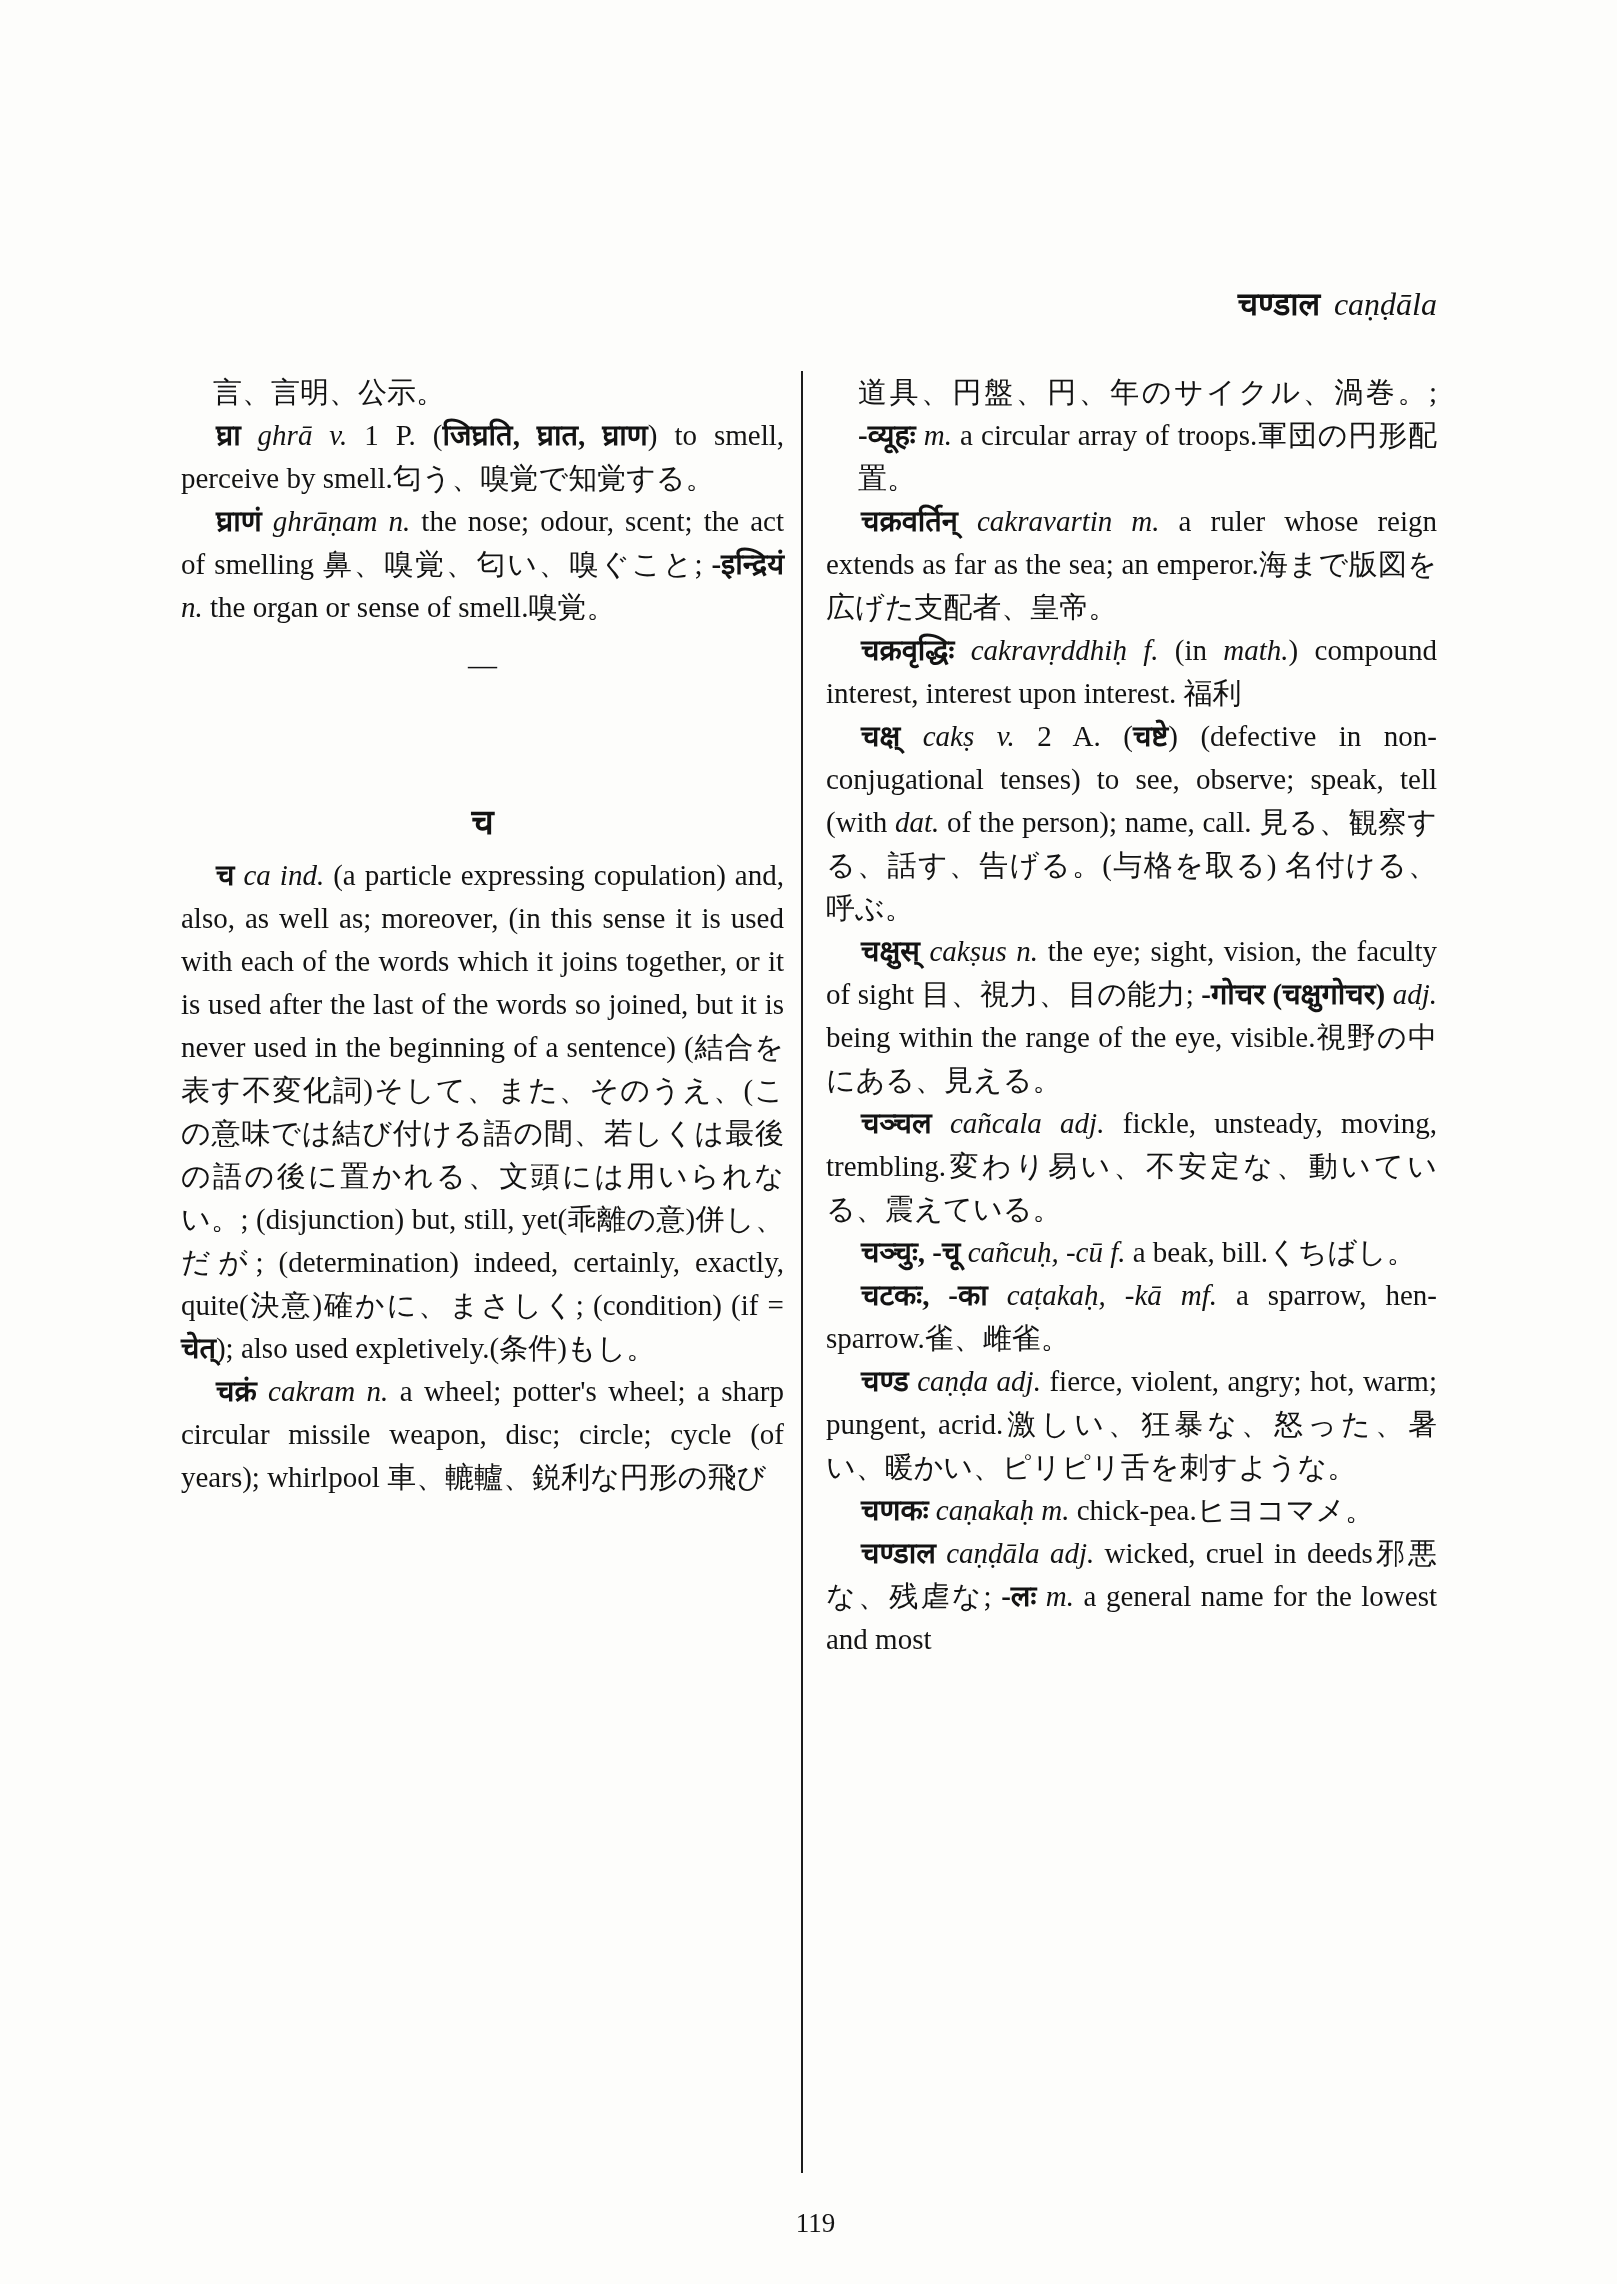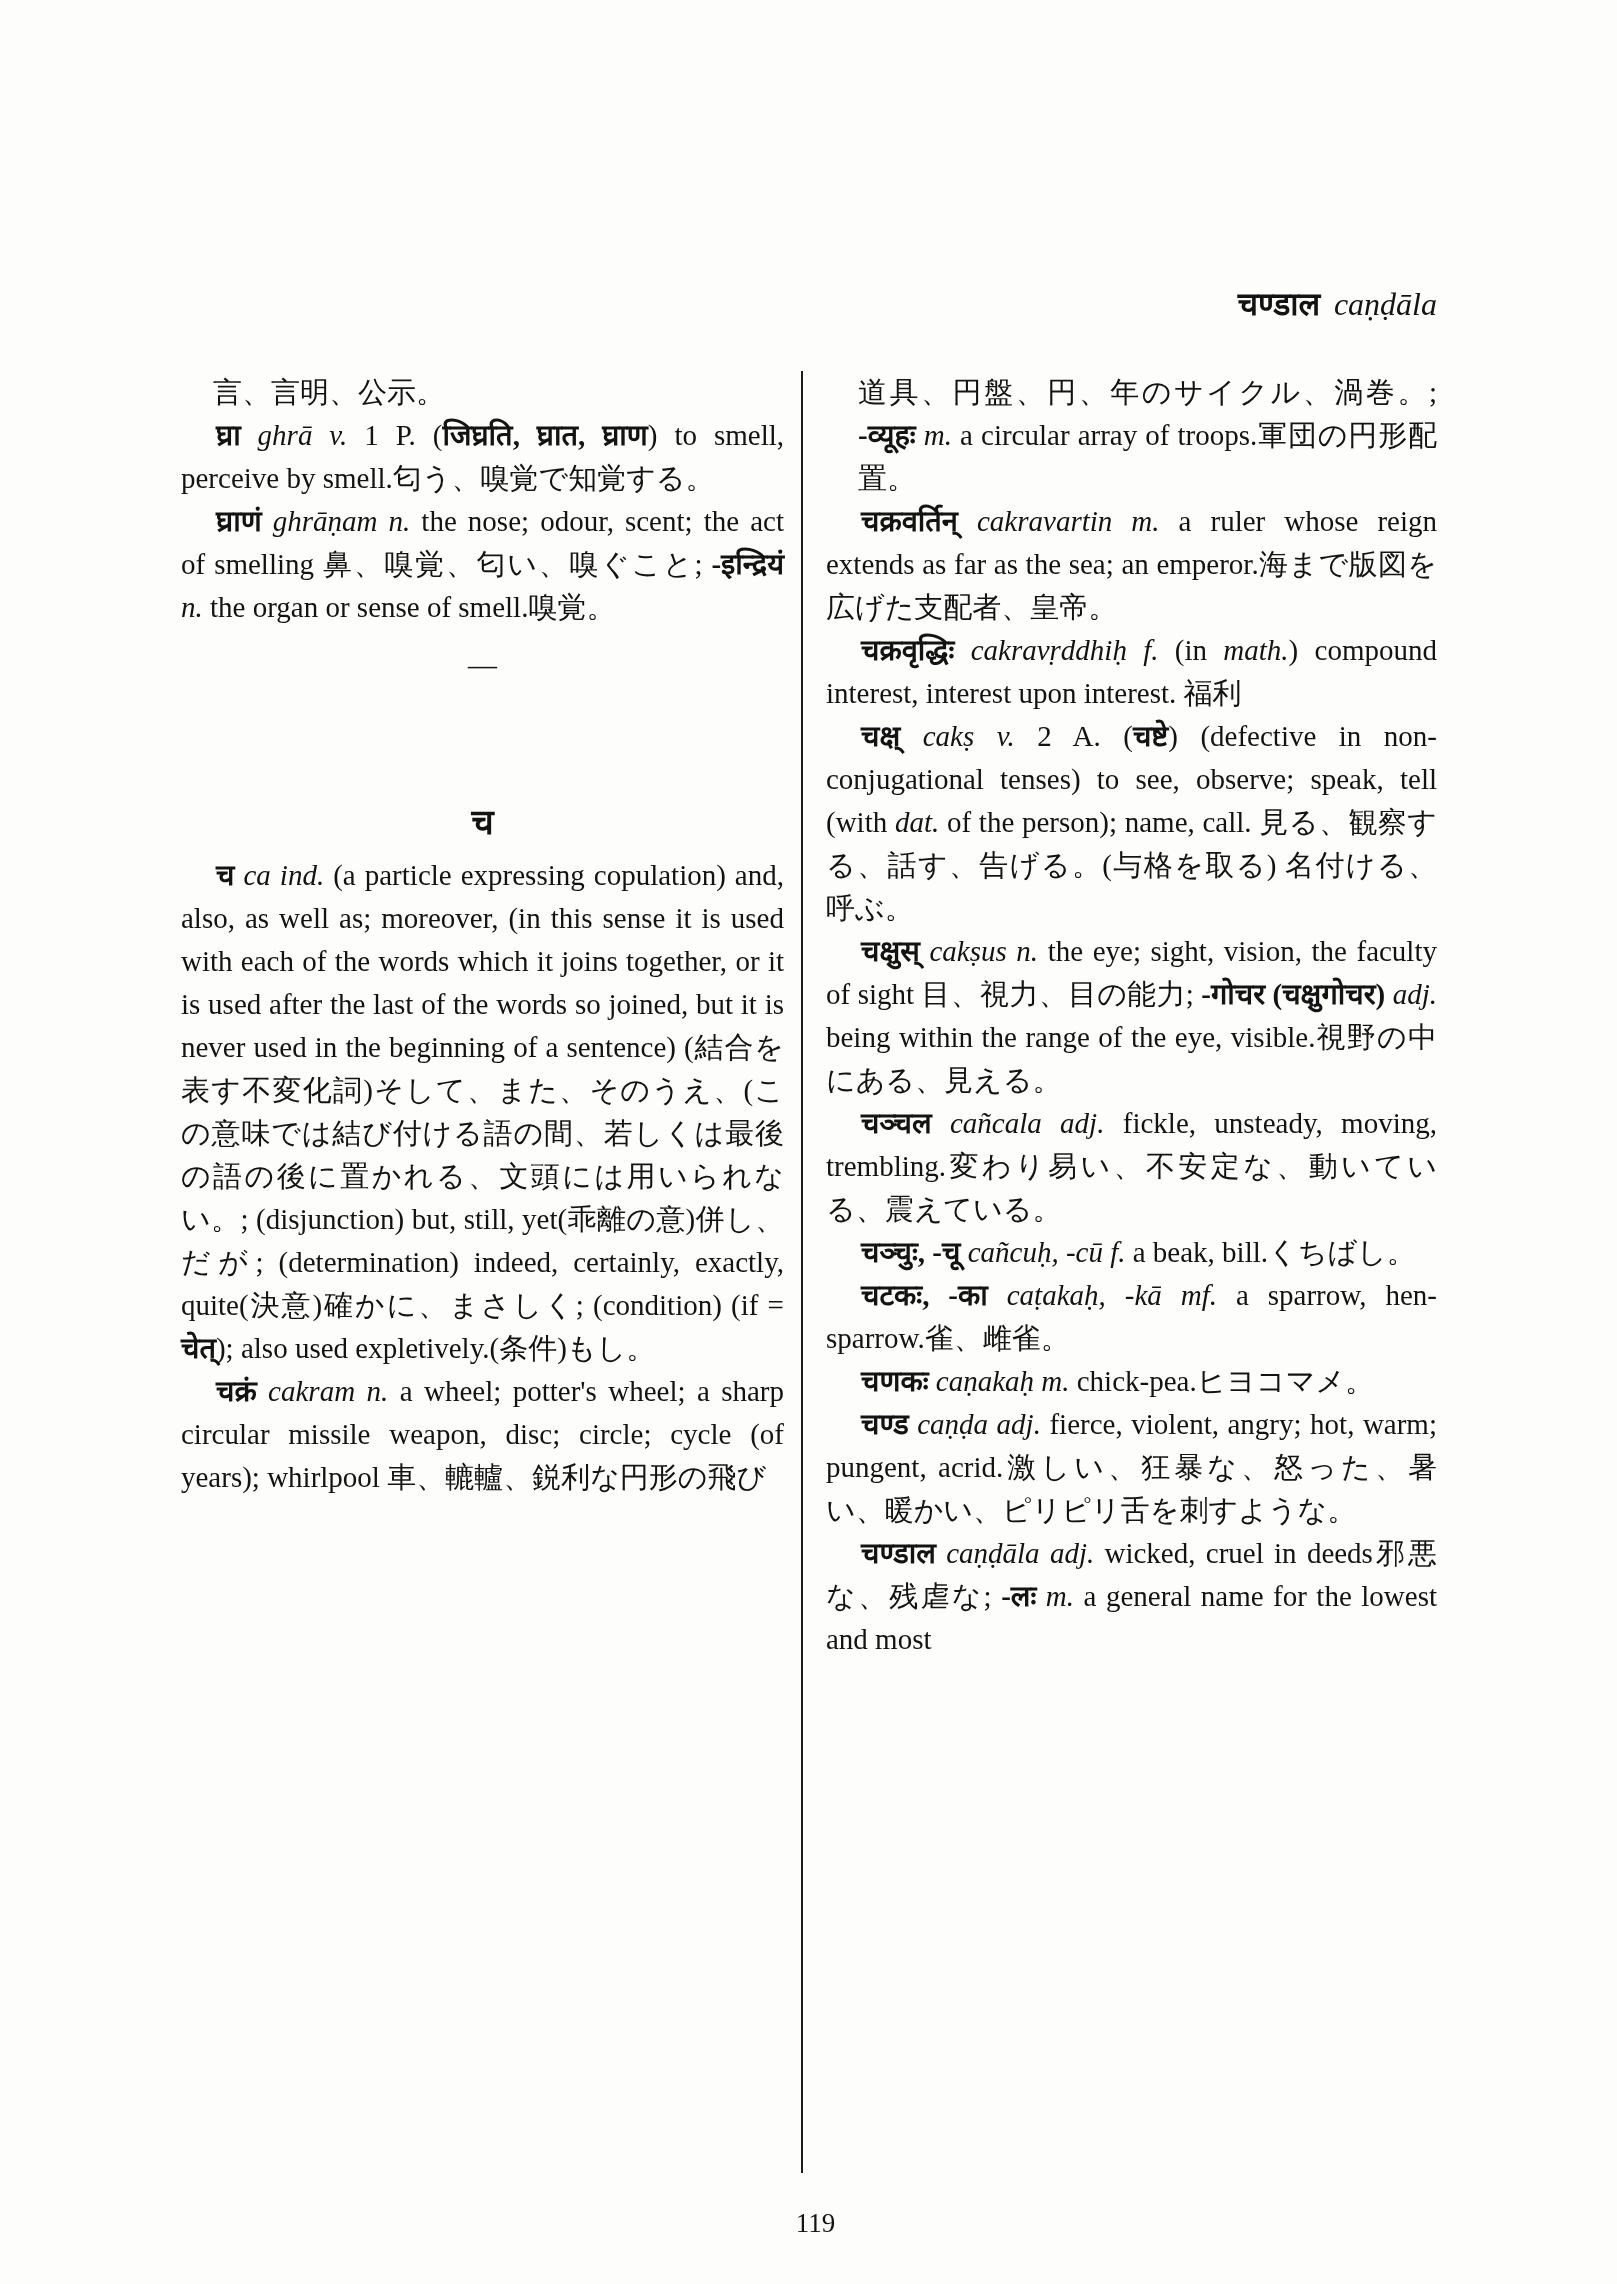--- a/index.html
+++ b/index.html
@@ -78,19 +78,19 @@
 
 <div class="col col-right">
     <p class="entry-block cont"><span class="run-cjk">道具、円盤、円、年のサイクル、渦巻。; </span><span class="run-dev">-व्यूहः </span><span class="run-it">m. </span><span class="run-rm">a circular array of troops.</span><span class="run-cjk">軍団の円形配置。</span></p>
     <p class="entry-block entry"><span class="run-dev">चक्रवर्तिन् </span><span class="run-it">cakravartin </span><span class="run-it">m. </span><span class="run-rm">a ruler whose reign extends as far as the sea; an emperor.</span><span class="run-cjk">海まで版図を広げた支配者、皇帝。</span></p>
     <p class="entry-block entry"><span class="run-dev">चक्रवृद्धिः </span><span class="run-it">cakravṛddhiḥ </span><span class="run-it">f. </span><span class="run-rm">(in </span><span class="run-it">math.</span><span class="run-rm">) compound interest, interest upon interest. </span><span class="run-cjk">福利</span></p>
     <p class="entry-block entry"><span class="run-dev">चक्ष् </span><span class="run-it">cakṣ </span><span class="run-it">v. </span><span class="run-rm">2 A. (</span><span class="run-dev">चष्टे</span><span class="run-rm">) (defective in non-conjugational tenses) to see, observe; speak, tell (with </span><span class="run-it">dat. </span><span class="run-rm">of the person); name, call. </span><span class="run-cjk">見る、観察する、話す、告げる。(与格を取る) 名付ける、呼ぶ。</span></p>
     <p class="entry-block entry"><span class="run-dev">चक्षुस् </span><span class="run-it">cakṣus </span><span class="run-it">n. </span><span class="run-rm">the eye; sight, vision, the faculty of sight </span><span class="run-cjk">目、視力、目の能力; </span><span class="run-dev">-गोचर (चक्षुगोचर) </span><span class="run-it">adj. </span><span class="run-rm">being within the range of the eye, visible.</span><span class="run-cjk">視野の中にある、見える。</span></p>
     <p class="entry-block entry"><span class="run-dev">चञ्चल </span><span class="run-it">cañcala adj. </span><span class="run-rm">fickle, unsteady, moving, trembling.</span><span class="run-cjk">変わり易い、不安定な、動いている、震えている。</span></p>
     <p class="entry-block entry"><span class="run-dev">चञ्चुः, -चू </span><span class="run-it">cañcuḥ, -cū </span><span class="run-it">f. </span><span class="run-rm">a beak, bill.</span><span class="run-cjk">くちばし。</span></p>
     <p class="entry-block entry"><span class="run-dev">चटकः, -का </span><span class="run-it">caṭakaḥ, -kā </span><span class="run-it">mf. </span><span class="run-rm">a sparrow, hen-sparrow.</span><span class="run-cjk">雀、雌雀。</span></p>
+    <p class="entry-block entry"><span class="run-dev">चण्ड </span><span class="run-it">caṇḍa adj. </span><span class="run-rm">fierce, violent, angry; hot, warm; pungent, acrid.</span><span class="run-cjk">激しい、狂暴な、怒った、暑い、暖かい、ピリピリ舌を刺すような。</span></p>
     <p class="entry-block entry"><span class="run-dev">चणकः </span><span class="run-it">caṇakaḥ </span><span class="run-it">m. </span><span class="run-rm">chick-pea.</span><span class="run-cjk">ヒヨコマメ。</span></p>
-    <p class="entry-block entry"><span class="run-dev">चण्ड </span><span class="run-it">caṇḍa adj. </span><span class="run-rm">fierce, violent, angry; hot, warm; pungent, acrid.</span><span class="run-cjk">激しい、狂暴な、怒った、暑い、暖かい、ピリピリ舌を刺すような。</span></p>
     <p class="entry-block entry"><span class="run-dev">चण्डाल </span><span class="run-it">caṇḍāla adj. </span><span class="run-rm">wicked, cruel in deeds</span><span class="run-cjk">邪悪な、残虐な</span><span class="run-rm">; </span><span class="run-dev">-लः </span><span class="run-it">m. </span><span class="run-rm">a general name for the lowest and most</span></p>
   </div>
 
 <div class="page-number">119</div>
 
 
 </body></html>

